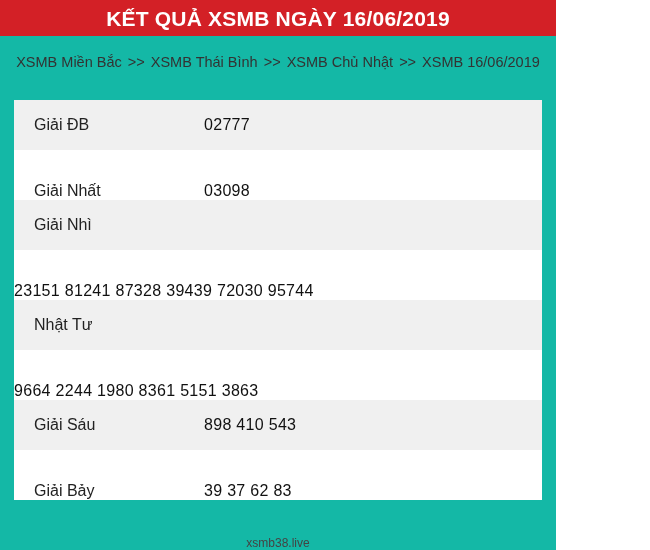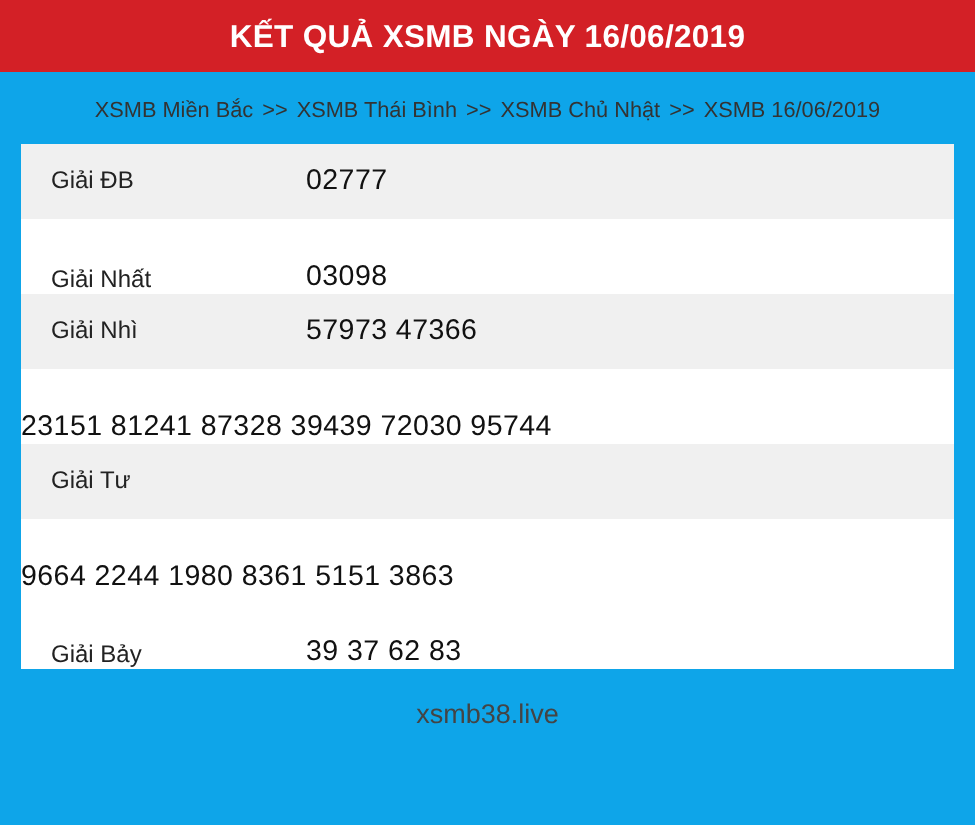--- a/index.html
+++ b/index.html
@@ -8,25 +8,25 @@
   }
   body {
     width: 650px;
     height: 550px;
     background: #ffffff;
     font-family: "Liberation Sans", sans-serif;
     color: #222222;
     overflow: hidden;
   }
   .page {
-    width: 650px;
+    width: 556px;
     height: 550px;
     display: flex;
     flex-direction: column;
-    background: #0ea5e9;
+    background: #14b8a6;
   }
   .header-bar {
     background: #d32026;
     color: #ffffff;
     height: 48px;
     display: flex;
     align-items: center;
     justify-content: center;
   }
   .header-title {
@@ -45,21 +45,21 @@
     border-radius: 19px;
   }
   .breadcrumb .crumb {
     color: #333333;
   }
   .breadcrumb .sep {
     color: #333333;
     padding: 0 2px;
   }
   .results {
-    margin: 0 14px;
+    margin: 16px 14px;
     border-collapse: collapse;
     width: calc(100% - 28px);
   }
   .row {
     display: flex;
     align-items: center;
     height: 50px;
   }
   .row.alt {
     background: #f0f0f0;
@@ -70,34 +70,34 @@
   }
   .prize-label {
     width: 190px;
     min-width: 190px;
     padding-left: 20px;
     box-sizing: border-box;
     font-size: 16px;
     color: #222222;
   }
   .prize-numbers {
-    font-size: 19px;
+    font-size: 16px;
     color: #111111;
     letter-spacing: 0.3px;
     white-space: nowrap;
   }
   .footer {
     flex: 1;
     display: flex;
     align-items: flex-start;
     justify-content: center;
     padding-top: 20px;
   }
   .footer-text {
-    font-size: 18px;
+    font-size: 12px;
     color: #444444;
   }
 </style>
 </head>
 <body>
 
 <div class="page">
 
   <div class="header-bar">
     <div class="header-title">KẾT QUẢ XSMB NGÀY 16/06/2019</div>
@@ -120,35 +120,38 @@
       <div class="prize-numbers">02777</div>
     </div>
 
     <div class="row plain">
       <div class="prize-label">Giải Nhất</div>
       <div class="prize-numbers">03098</div>
     </div>
 
     <div class="row alt">
       <div class="prize-label">Giải Nhì</div>
-      <div class="prize-numbers">57973 47366</div>
     </div>
 
     <div class="row plain">
       <div class="prize-numbers">23151 81241 87328 39439 72030 95744</div>
     </div>
 
     <div class="row alt">
-      <div class="prize-label">Giải Tư</div>
+      <div class="prize-label">Nhật Tư</div>
     </div>
 
     <div class="row plain">
       <div class="prize-numbers">9664 2244 1980 8361 5151 3863</div>
     </div>
 
+    <div class="row alt">
+      <div class="prize-label">Giải Sáu</div>
+      <div class="prize-numbers">898 410 543</div>
+    </div>
 
     <div class="row plain">
       <div class="prize-label">Giải Bảy</div>
       <div class="prize-numbers">39 37 62 83</div>
     </div>
 
   </div>
 
   <div class="footer">
     <div class="footer-text">xsmb38.live</div>

